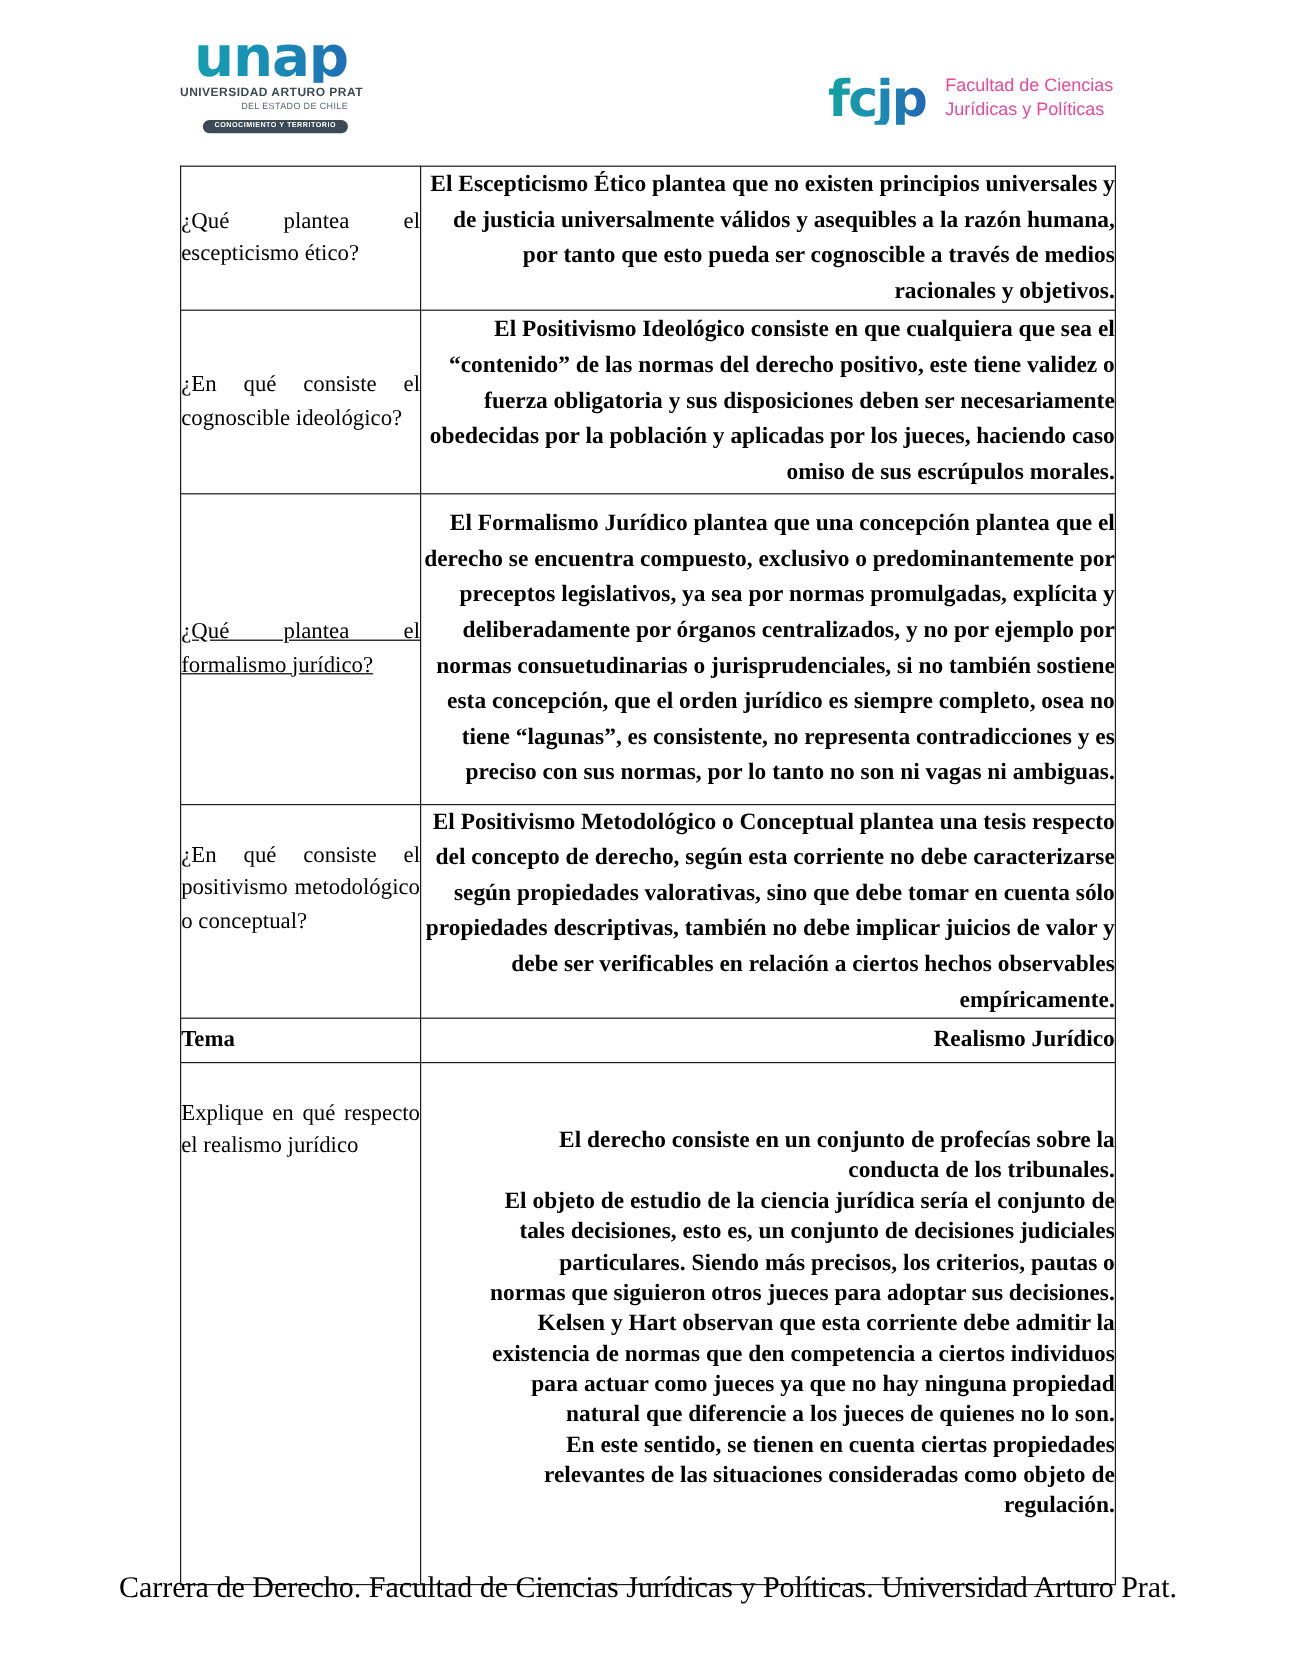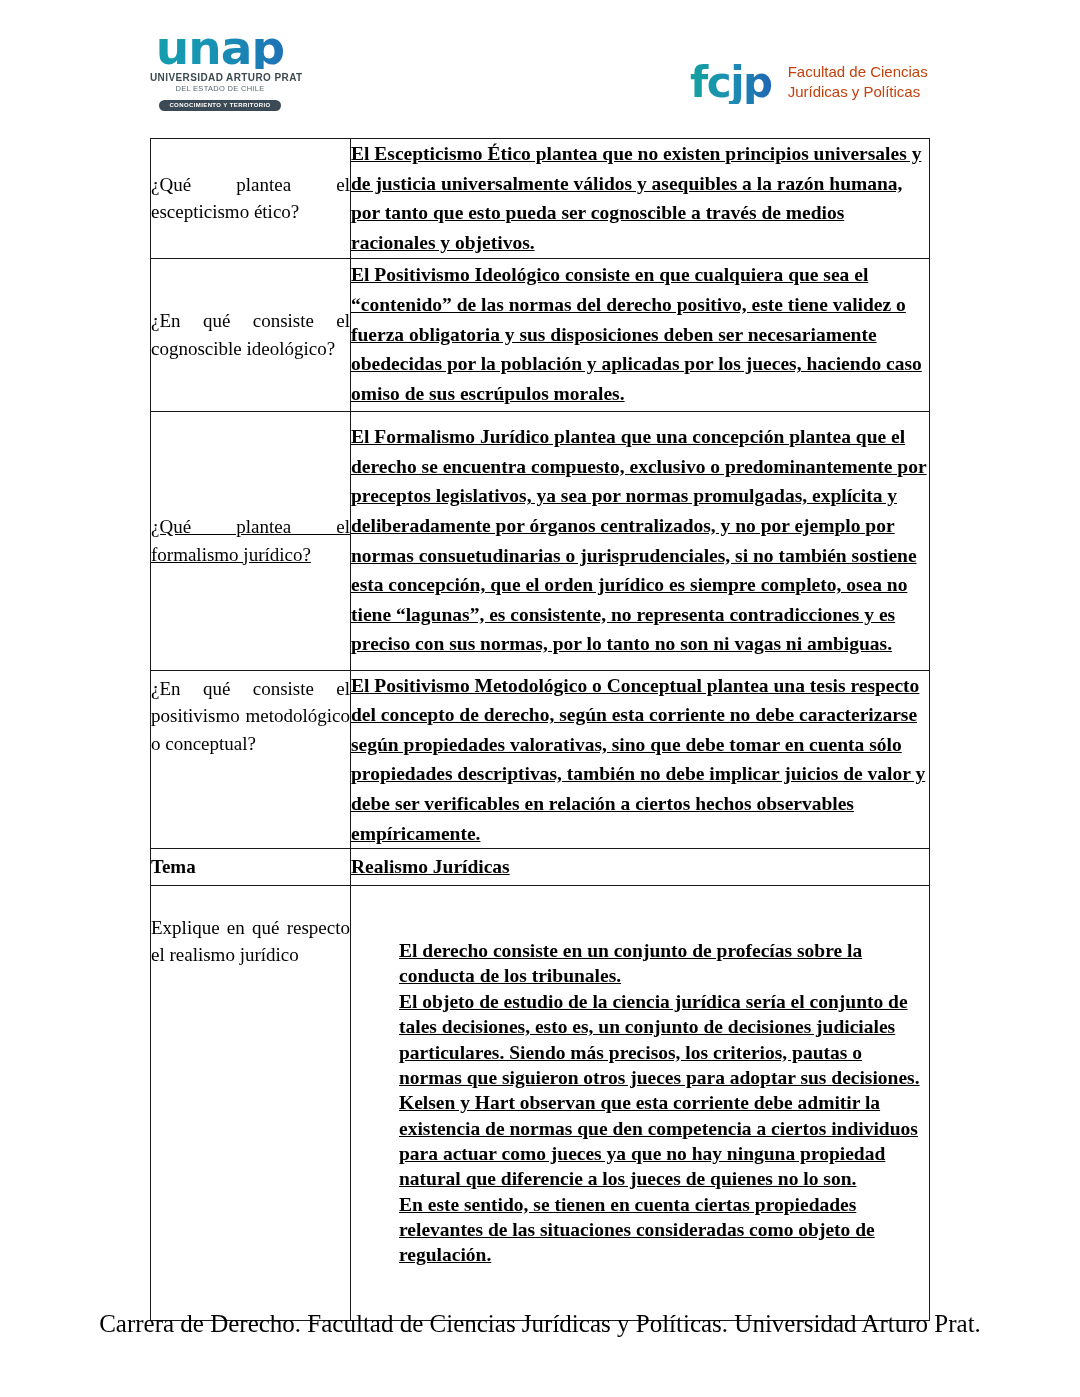--- a/index.html
+++ b/index.html
@@ -31,21 +31,21 @@
     left: 0;
     width: 1080px;
     height: 130px;
   }
 
   .logo-unap {
     position: absolute;
     left: 150px;
     top: 26px;
     width: 140px;
-    text-align: center;
+    text-align: right;
   }
   .unap-word {
     font-family: "DejaVu Sans", sans-serif;
     font-size: 47px;
     font-weight: 700;
     letter-spacing: -1px;
     line-height: 0.92;
     background: linear-gradient(90deg, #14a0ad 0%, #1892b4 45%, #1f6fb5 100%);
     -webkit-background-clip: text;
     background-clip: text;
@@ -103,21 +103,21 @@
     background: linear-gradient(90deg, #13a19f 0%, #1b8fb3 50%, #2166b3 100%);
     -webkit-background-clip: text;
     background-clip: text;
     color: transparent;
     -webkit-text-fill-color: transparent;
   }
   .fcjp-text {
     font-family: "Liberation Sans", sans-serif;
     font-size: 15px;
     line-height: 1.32;
-    color: #c2410c;
+    color: #ec4899;
     white-space: nowrap;
   }
 
   
   .doc-table {
     position: absolute;
     left: 150px;
     top: 138px;
     width: 779px;
     border-collapse: collapse;
@@ -141,23 +141,22 @@
     hyphens: none;
   }
   .qcell.bold {
     font-weight: 700;
   }
   .acell {
     padding: 7px 12px 7px 12px;
     font-size: 19.5px;
     line-height: 1.52;
     font-weight: 700;
-    text-align: left;
+    text-align: right;
     vertical-align: top;
-    text-decoration: underline;
   }
   .acell.mid { vertical-align: middle; }
   .acell.tight {
     line-height: 1.30;
     font-size: 19.5px;
   }
   .acell p {
     margin: 0;
   }
   .row-tall .qcell { vertical-align: middle; }
@@ -214,27 +213,27 @@
         <td class="qcell" style="height:152px;">¿En qué consiste el cognoscible ideológico?</td>
         <td class="acell" style="height:152px;">El Positivismo Ideológico consiste en que cualquiera que sea el “contenido” de las normas del derecho positivo, este tiene validez o fuerza obligatoria y sus disposiciones deben ser necesariamente obedecidas por la población y aplicadas por los jueces, haciendo caso omiso de sus escrúpulos morales.</td>
       </tr>
 
       <tr class="row-tall">
         <td class="qcell" style="height:258px;text-decoration:underline;">¿Qué plantea el formalismo jurídico?</td>
         <td class="acell mid" style="height:258px;">El Formalismo Jurídico plantea que una concepción plantea que el derecho se encuentra compuesto, exclusivo o predominantemente por preceptos legislativos, ya sea por normas promulgadas, explícita y deliberadamente por órganos centralizados, y no por ejemplo por normas consuetudinarias o jurisprudenciales, si no también sostiene esta concepción, que el orden jurídico es siempre completo, osea no tiene “lagunas”, es consistente, no representa contradicciones y es preciso con sus normas, por lo tanto no son ni vagas ni ambiguas.</td>
       </tr>
 
       <tr>
-        <td class="qcell" style="height:148px; vertical-align:top; padding-top:4px;">¿En qué consiste el positivismo metodológico o conceptual?</td>
+        <td class="qcell" style="height:148px; vertical-align:top; padding-top:28px;">¿En qué consiste el positivismo metodológico o conceptual?</td>
         <td class="acell" style="height:148px;">El Positivismo Metodológico o Conceptual plantea una tesis respecto del concepto de derecho, según esta corriente no debe caracterizarse según propiedades valorativas, sino que debe tomar en cuenta sólo propiedades descriptivas, también no debe implicar juicios de valor y debe ser verificables en relación a  ciertos hechos observables empíricamente.</td>
       </tr>
 
       <tr>
         <td class="qcell bold" style="height:22px; padding-top:3px; padding-bottom:3px;">Tema</td>
-        <td class="acell" style="height:22px; padding-top:3px; padding-bottom:3px;">Realismo Jurídicas</td>
+        <td class="acell" style="height:22px; padding-top:3px; padding-bottom:3px;">Realismo Jurídico</td>
       </tr>
 
       <tr class="row-tall">
         <td class="qcell" style="height:406px; vertical-align:top; padding-top:28px;">Explique en qué respecto el realismo jurídico</td>
         <td class="acell tight" style="height:406px;padding-left:48px;">
           <p>El derecho consiste en un conjunto de profecías sobre la conducta de los tribunales.</p>
           <p>El objeto de estudio de la ciencia jurídica sería el conjunto de tales decisiones, esto es, un conjunto de decisiones judiciales particulares.  Siendo más precisos, los criterios, pautas o normas que siguieron otros jueces para adoptar sus decisiones.</p>
           <p>Kelsen y Hart observan que esta corriente debe admitir la existencia de normas que den competencia a ciertos individuos para actuar como jueces ya que no hay ninguna propiedad natural que diferencie a los jueces de quienes no lo son.</p>
           <p>En este sentido, se tienen en cuenta ciertas propiedades relevantes de las situaciones consideradas como objeto de regulación.</p>
         </td>

